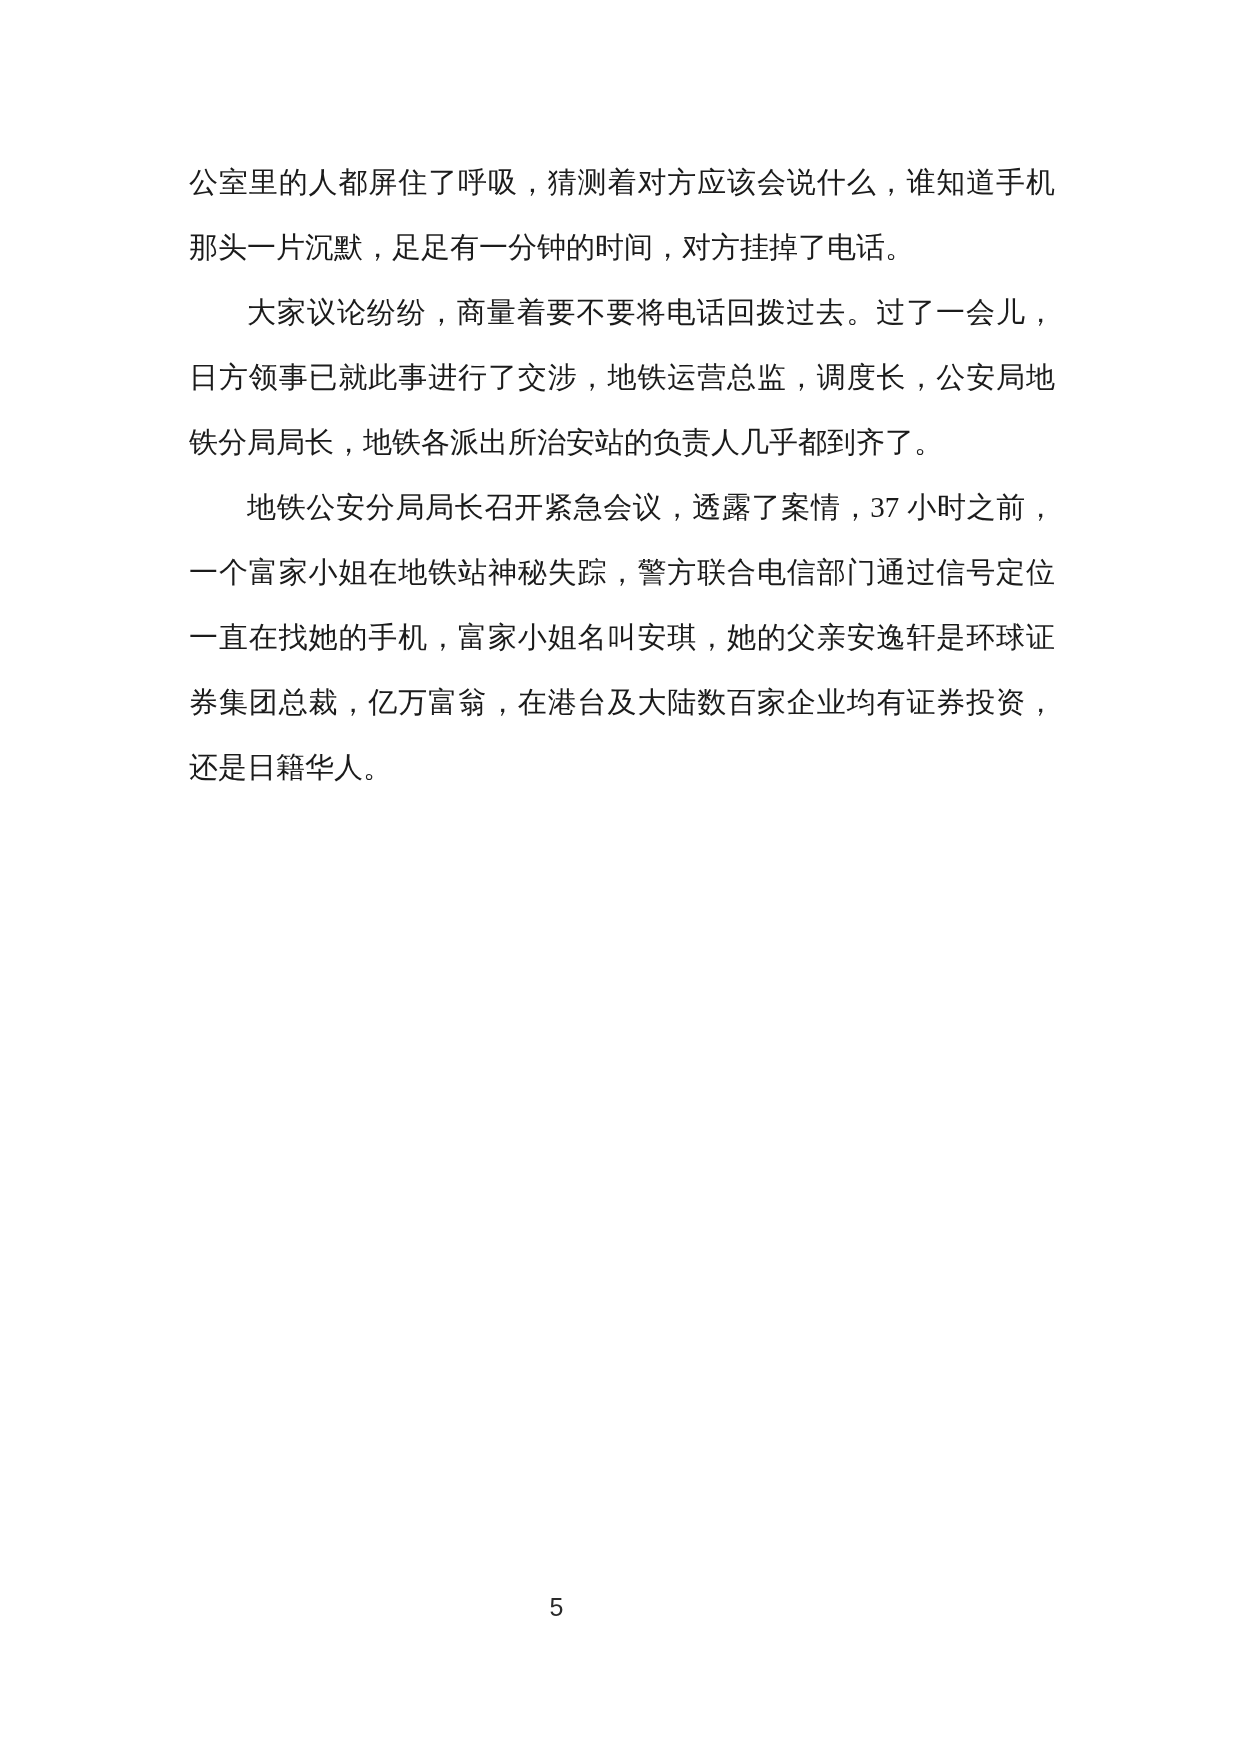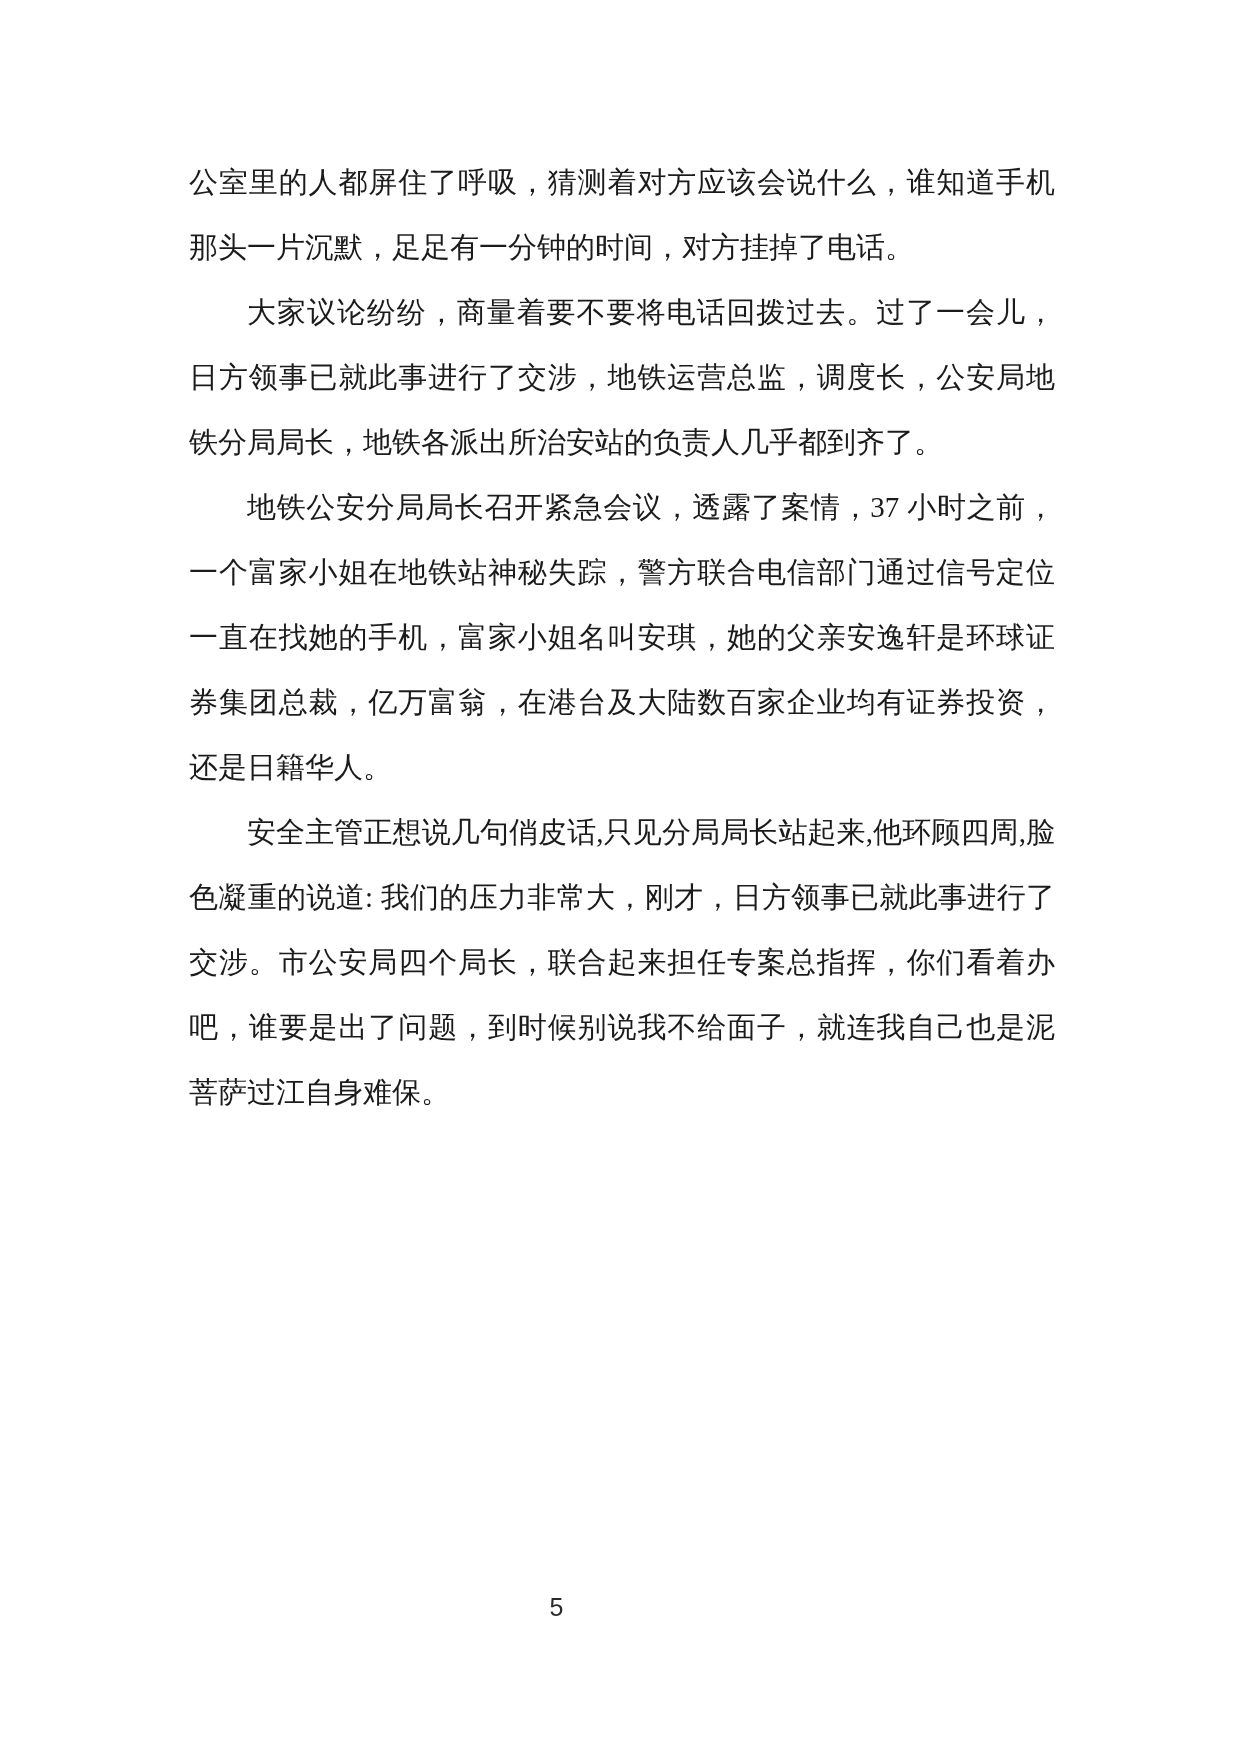--- a/index.html
+++ b/index.html
@@ -46,16 +46,15 @@
   }
 </style>
 </head>
 <body>
 
 <div class="page">
   <div class="content">
     <p class="para">公室里的人都屏住了呼吸，猜测着对方应该会说什么，谁知道手机那头一片沉默，足足有一分钟的时间，对方挂掉了电话。</p>
     <p class="para indent">大家议论纷纷，商量着要不要将电话回拨过去。过了一会儿，日方领事已就此事进行了交涉，地铁运营总监，调度长，公安局地铁分局局长，地铁各派出所治安站的负责人几乎都到齐了。</p>
     <p class="para indent">地铁公安分局局长召开紧急会议，透露了案情，37 小时之前，一个富家小姐在地铁站神秘失踪，警方联合电信部门通过信号定位一直在找她的手机，富家小姐名叫安琪，她的父亲安逸轩是环球证券集团总裁，亿万富翁，在港台及大陆数百家企业均有证券投资，还是日籍华人。</p>
-    <p class="para indent">安全主管正想说几句俏皮话,只见分局局长站起来,他环顾四周,脸色凝重的说道: 我们的压力非常大，刚才，日方领事已就此事进行了交涉。市公安局四个局长，联合起来担任专案总指挥，你们看着办吧，谁要是出了问题，到时候别说我不给面子，就连我自己也是泥菩萨过江自身难保。</p>
   </div>
   <div class="page-number">5</div>
 </div>
 
 </body></html>

